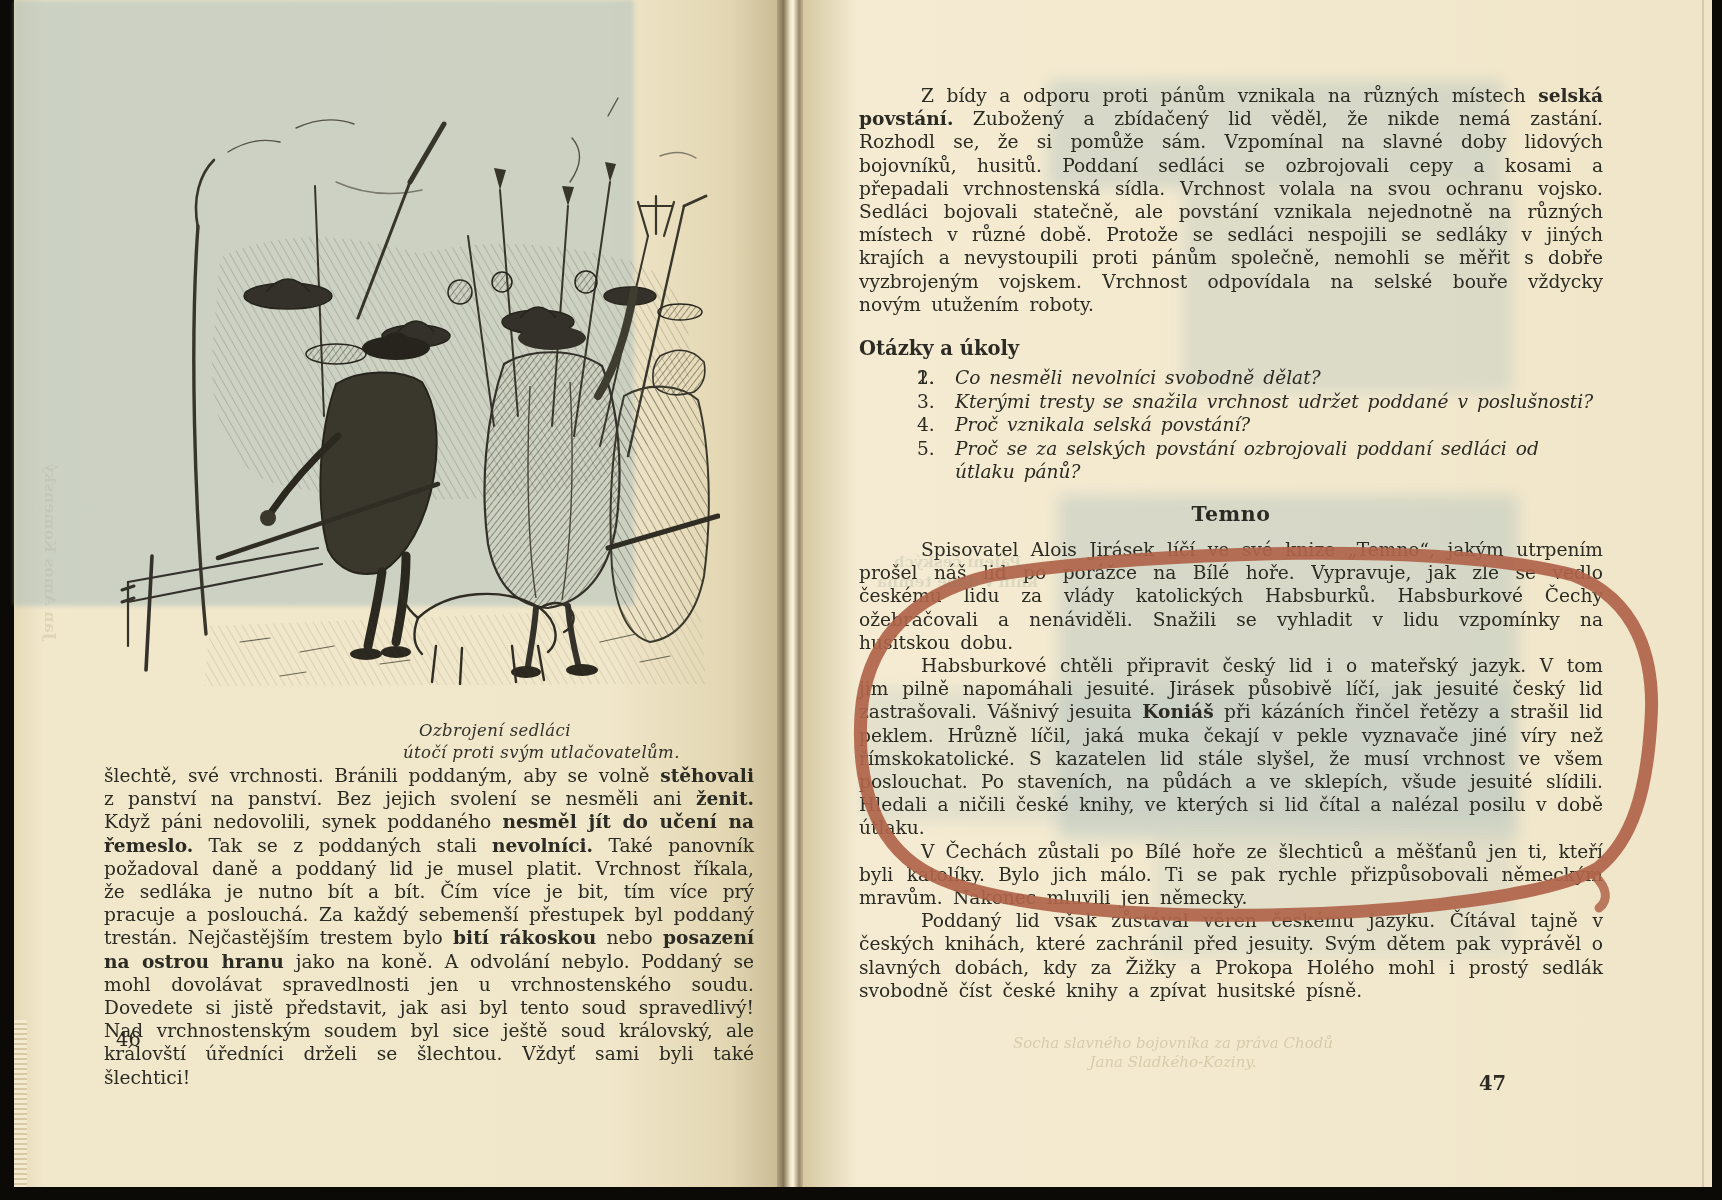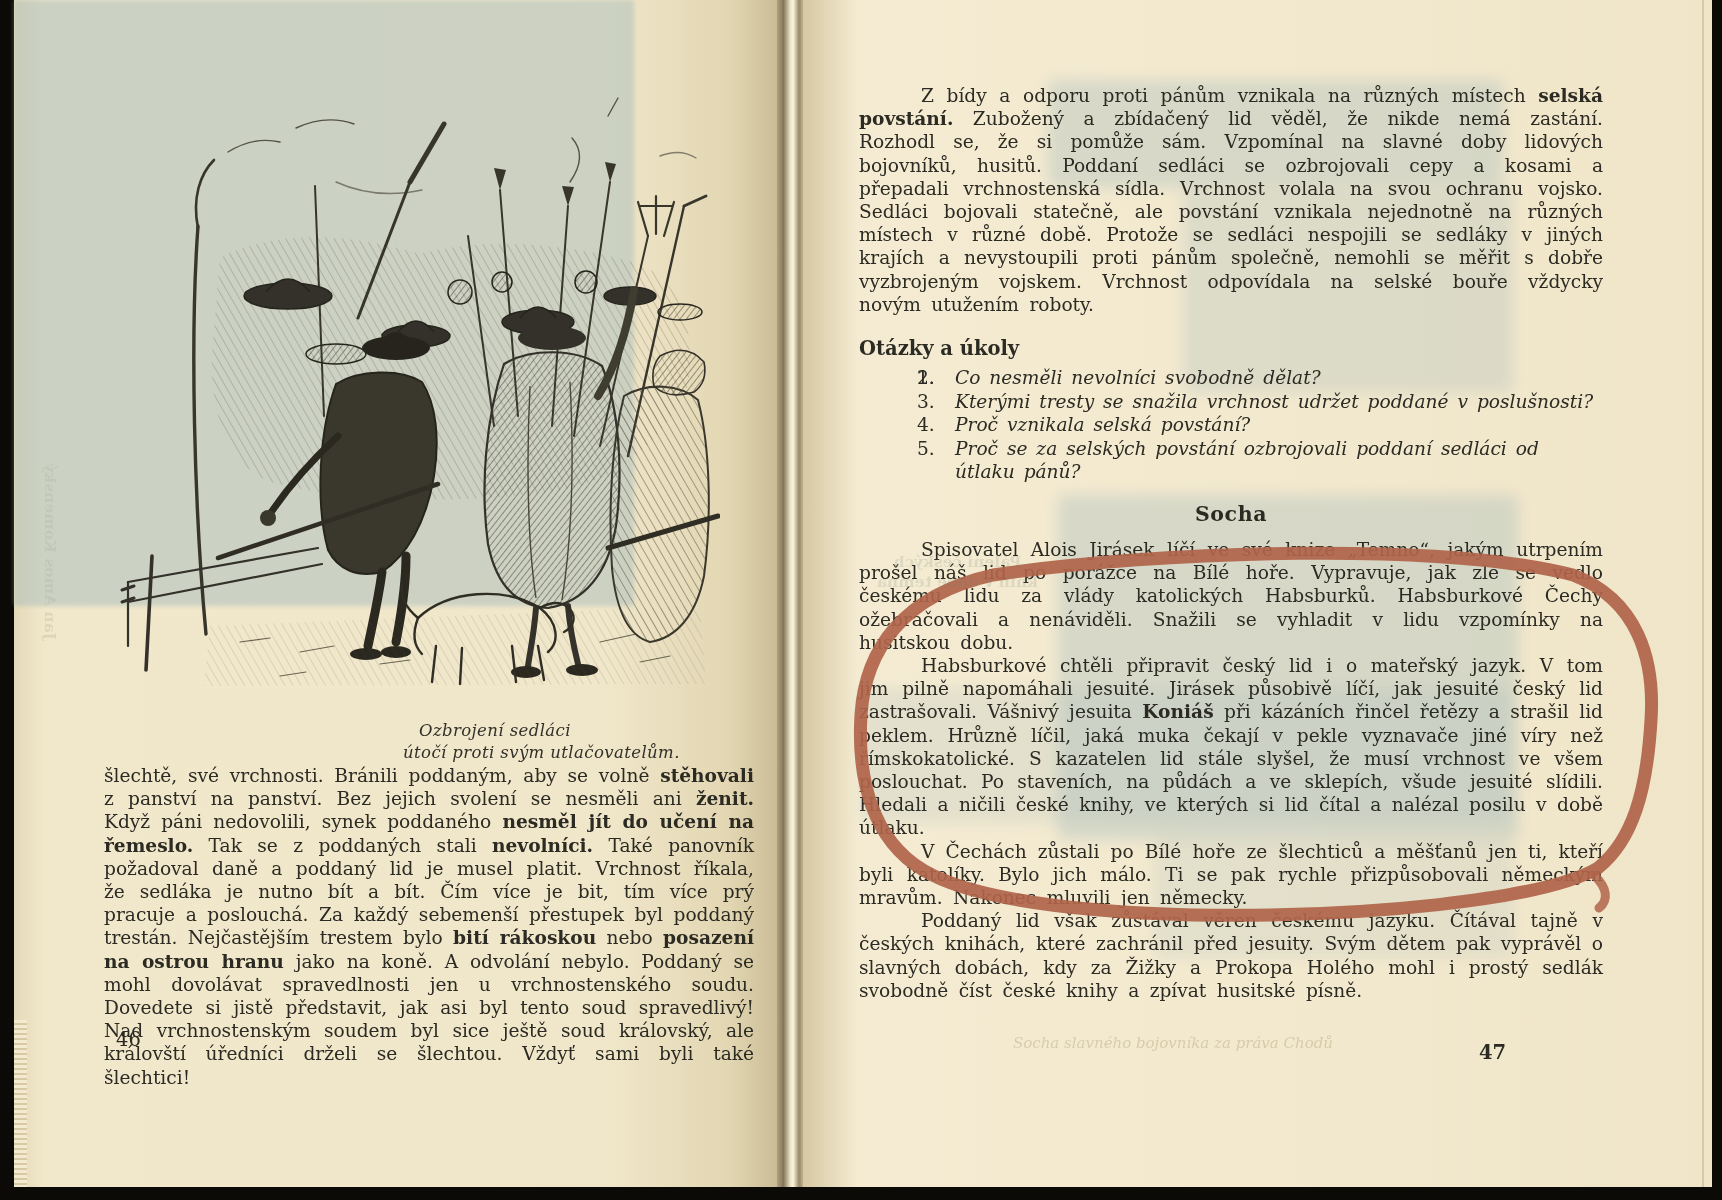--- a/index.html
+++ b/index.html
@@ -26,21 +26,21 @@
   .caption{position:absolute;left:389px;top:692px;font-style:italic;font-size:16.5px;
     line-height:22px;letter-spacing:.4px;color:#32302a;margin-top:28px;}
   .caption .c1{padding-left:16px;}
 
   .body{position:absolute;margin:4px;text-align:justify;font-size:18.6px;line-height:23.2px;
     word-spacing:4.5px;}
   .left-body{left:86px;top:760px;width:650px;}
 
   .pagenum{position:absolute;font-size:19.5px;}
   .pn-left{left:102px;top:1028px;}
-  .pn-right{left:676px;top:1041px;font-weight:bold;}
+  .pn-right{left:676px;top:1072px;font-weight:bold;}
 
   .margin-vert{position:absolute;left:46px;top:640px;white-space:nowrap;opacity:.15;
     color:#83704a;font-size:15.5px;font-weight:bold;transform:rotate(-90deg) scale(1,-1);
     transform-origin:left top;filter:blur(.6px);}
 
   .right-col{position:absolute;left:56px;top:84px;width:744px;}
   .right-col p{margin:0;text-align:justify;font-size:18.6px;line-height:23.2px;word-spacing:4.5px;}
   .indent{text-indent:62px;}
   .qhead{margin:21px 0 6px 0;font-size:19.5px;font-weight:bold;}
   .qlist{list-style:none;margin:0;padding:0 0 0 96px;font-style:italic;font-size:18.6px;
@@ -194,39 +194,40 @@
     <div class="right-col">
       <p class="indent"><span>Z bídy a odporu proti pánům vznikala na různých místech </span><b>selská povstání.</b><span> Zubožený a zbídačený lid věděl, že nikde nemá zastání. Rozhodl se, že si pomůže sám. Vzpomínal na slavné doby lidových bojovníků, husitů. Poddaní sedláci se ozbrojovali cepy a kosami a přepadali vrchnostenská sídla. Vrchnost volala na svou ochranu vojsko. Sedláci bojovali statečně, ale povstání vznikala nejednotně na různých místech v různé době. Protože se sedláci nespojili se sedláky v jiných krajích a nevystoupili proti pánům společně, nemohli se měřit s dobře vyzbrojeným vojskem. Vrchnost odpovídala na selské bouře vždycky novým utužením roboty.</span></p>
       <div class="qhead">Otázky a úkoly</div>
       <ol class="qlist">
           <li><span class="qnum">1.</span></li>
           <li><span class="qnum">2.</span><span>Co nesměli nevolníci svobodně dělat?</span></li>
           <li><span class="qnum">3.</span><span>Kterými tresty se snažila vrchnost udržet poddané v poslušnosti?</span></li>
           <li><span class="qnum">4.</span><span>Proč vznikala selská povstání?</span></li>
           <li><span class="qnum">5.</span><span>Proč se za selských povstání ozbrojovali poddaní sedláci od útlaku pánů?</span></li>
         </ol>
-      <div class="temno-head">Socha</div>
+      <div class="temno-head">Temno</div>
       <p class="indent"><span>Spisovatel Alois Jirásek líčí ve své knize „Temno“, jakým utrpením prošel náš lid po porážce na Bílé hoře. Vypravuje, jak zle se vedlo českému lidu za vlády katolických Habsburků. Habsburkové Čechy ožebračovali a nenáviděli. Snažili se vyhladit v lidu vzpomínky na husitskou dobu.</span></p>
       <p class="indent"><span>Habsburkové chtěli připravit český lid i o mateřský jazyk. V tom jim pilně napomáhali jesuité. Jirásek působivě líčí, jak jesuité český lid zastrašovali. Vášnivý jesuita </span><b>Koniáš</b><span> při kázáních řinčel řetězy a strašil lid peklem. Hrůzně líčil, jaká muka čekají v pekle vyznavače jiné víry než římskokatolické. S kazatelen lid stále slyšel, že musí vrchnost ve všem poslouchat. Po staveních, na půdách a ve sklepích, všude jesuité slídili. Hledali a ničili české knihy, ve kterých si lid čítal a nalézal posilu v době útlaku.</span></p>
       <p class="indent"><span>V Čechách zůstali po Bílé hoře ze šlechticů a měšťanů jen ti, kteří byli katolíky. Bylo jich málo. Ti se pak rychle přizpůsobovali německým mravům. Nakonec mluvili jen německy.</span></p>
       <p class="indent"><span>Poddaný lid však zůstával věren českému jazyku. Čítával tajně v českých knihách, které zachránil před jesuity. Svým dětem pak vyprávěl o slavných dobách, kdy za Žižky a Prokopa Holého mohl i prostý sedlák svobodně číst české knihy a zpívat husitské písně.</span></p>
     </div>
 
     <svg class="marker" viewBox="0 0 830 430">
       <path d="M150 75 C320 50 600 42 730 75 C795 100 812 160 808 220 C804 290 790 340 755 368 C700 400 520 418 350 415 C240 412 130 400 80 370 C30 340 14 280 18 215 C22 150 60 95 150 75 Z" fill="none" stroke="#b0644a" stroke-width="13" stroke-linecap="round" stroke-linejoin="round" opacity=".92"></path>
       <path d="M752 376 C764 388 766 400 756 408" fill="none" stroke="#b0644a" stroke-width="9" stroke-linecap="round" opacity=".85"></path>
     </svg>
 
     <div class="bleed-mid">
       <div>Pálení českých</div>
       <div>knih v době temna</div>
     </div>
 
     <div class="bleed-caption">
       <div>Socha slavného bojovníka za práva Chodů</div>
+      <div>Jana Sladkého-Koziny.</div>
     </div>
 
     <div class="crease"></div>
 
     <div class="pagenum pn-right">47</div>
   </div>
 
   <div class="edge-right"></div>
   <div class="edge-bottom"></div>
 </div>

